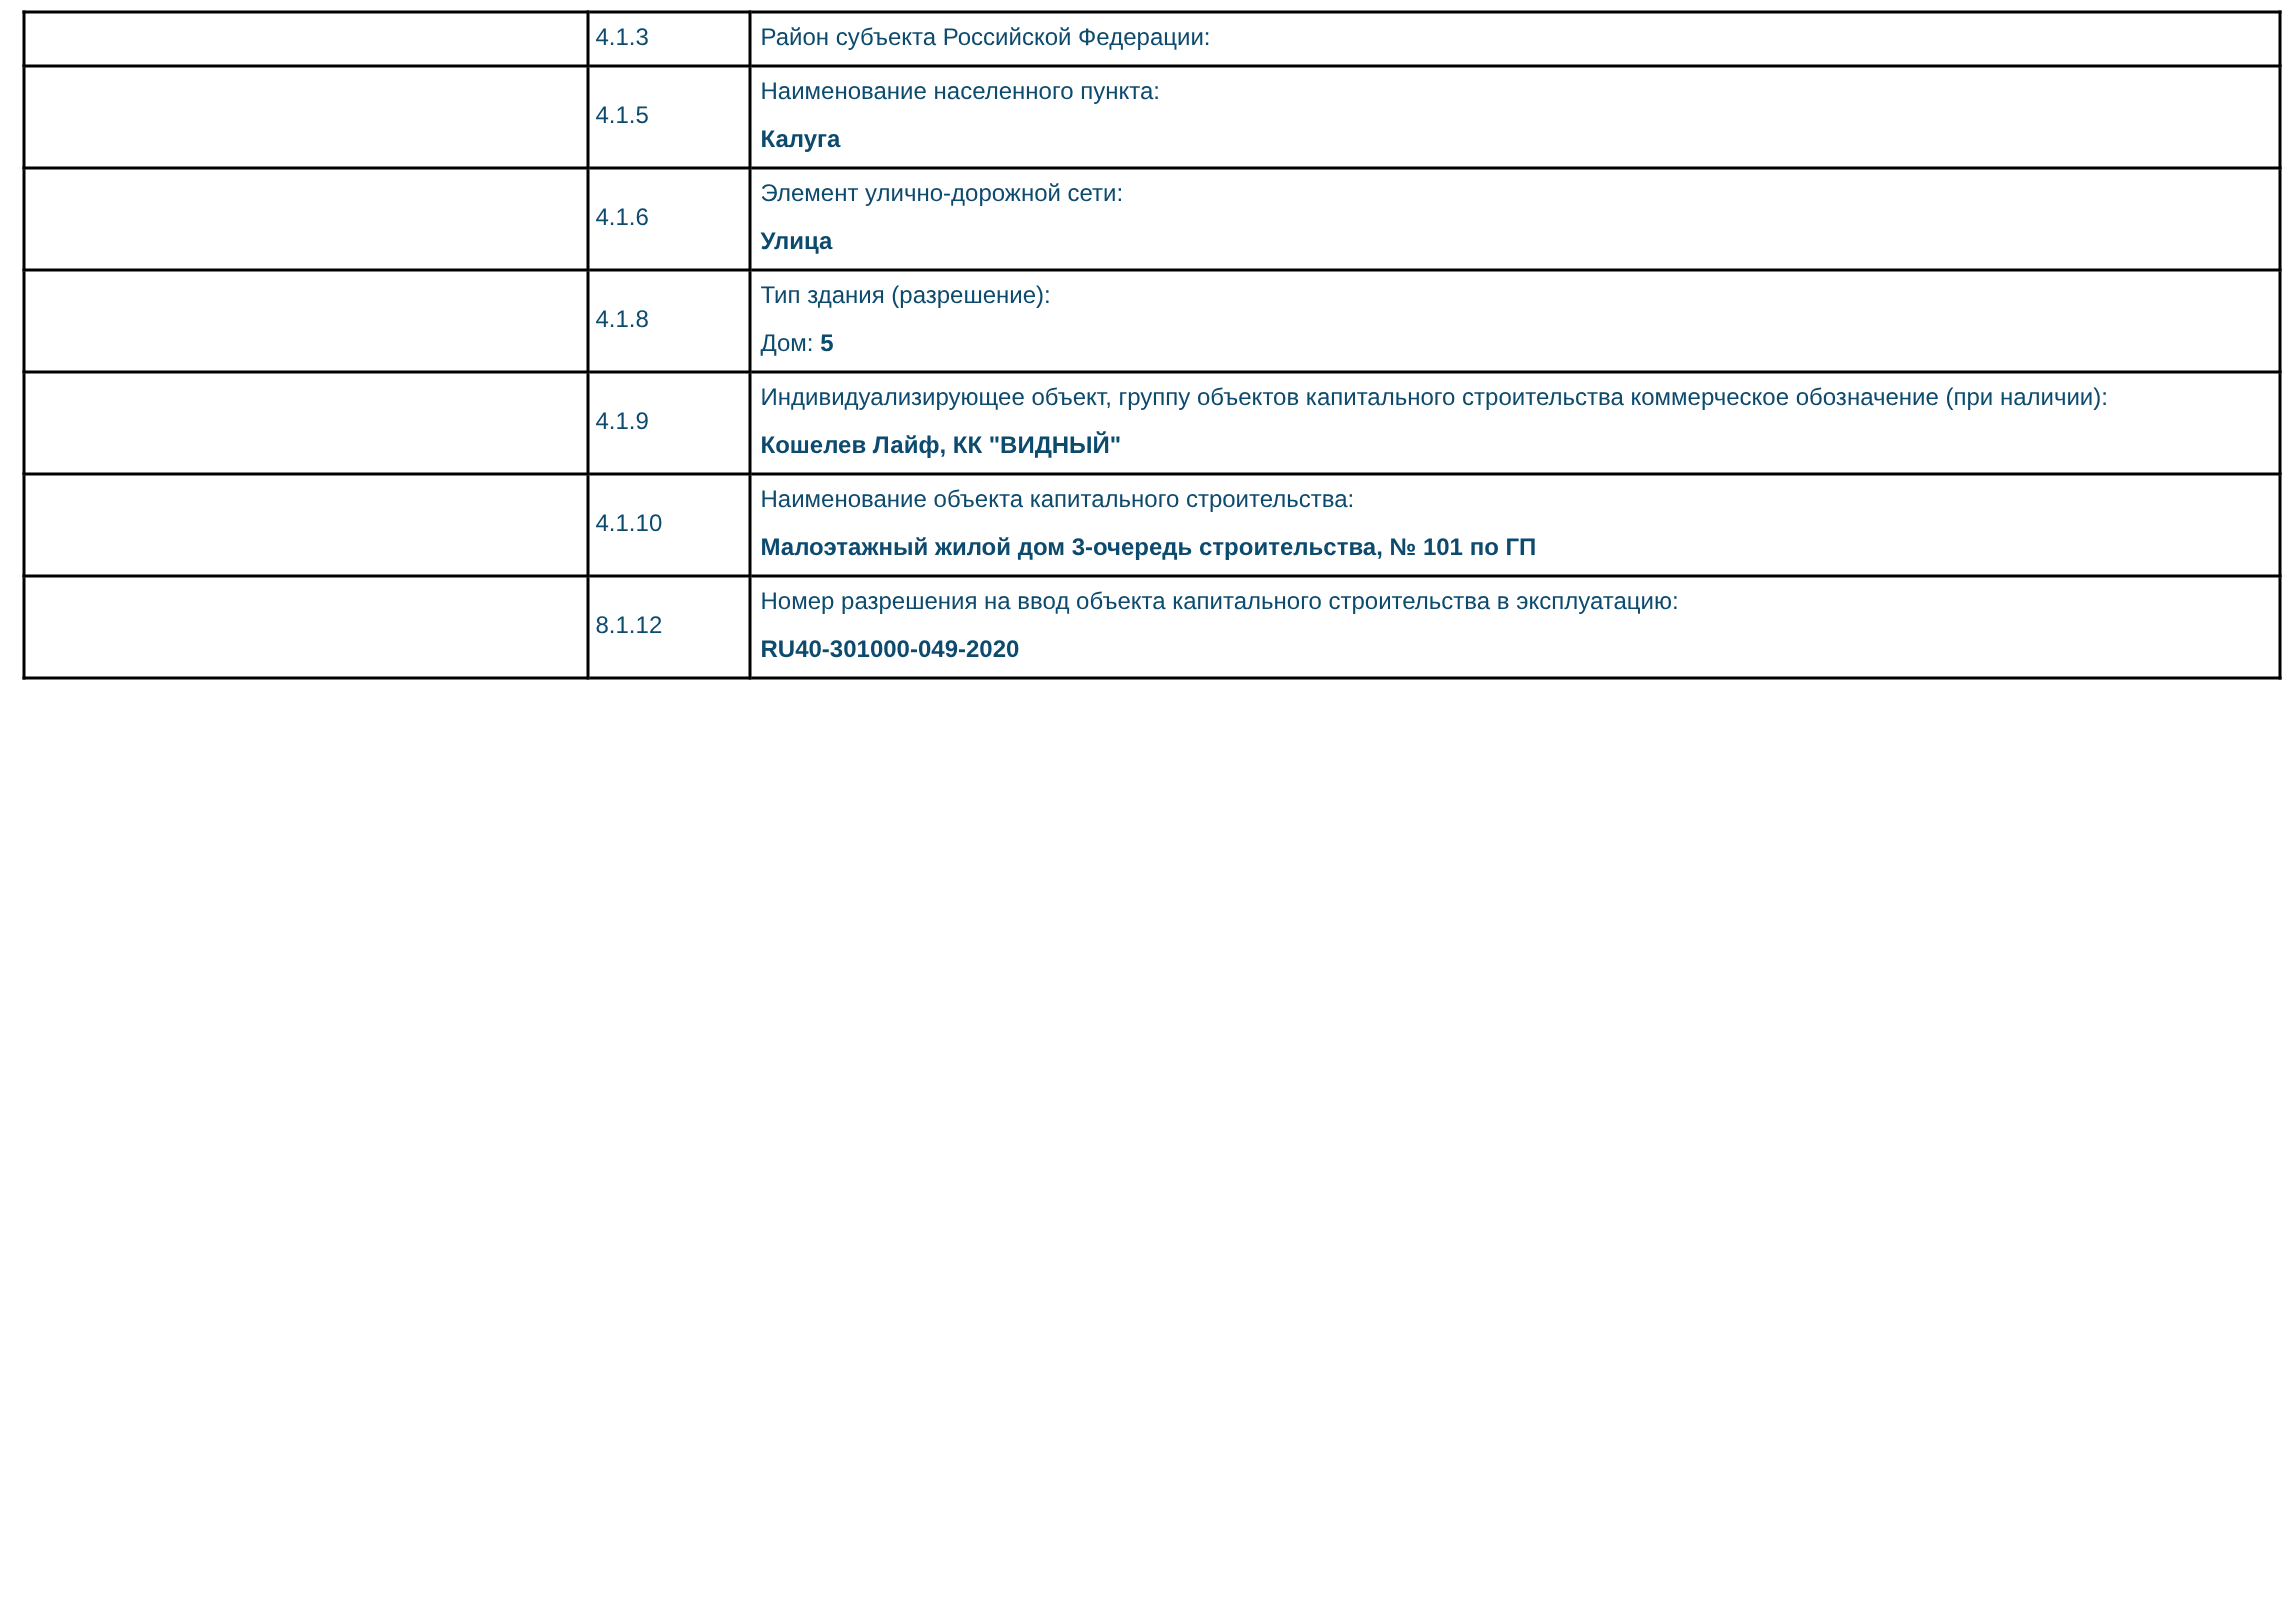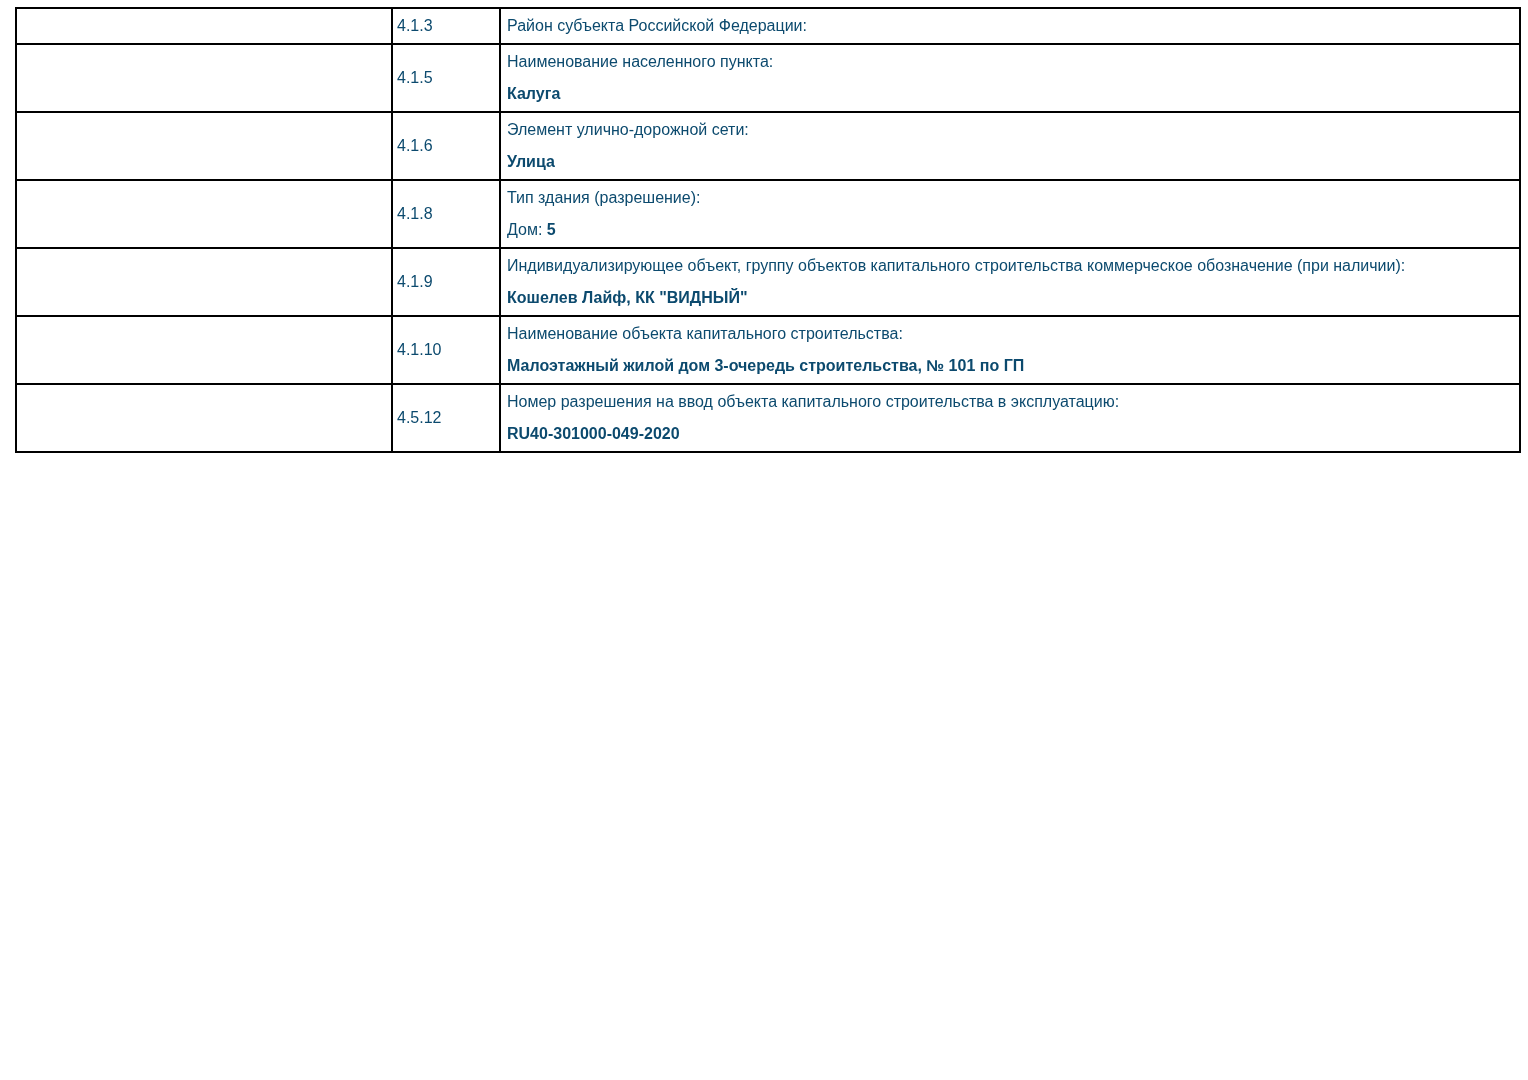--- a/index.html
+++ b/index.html
@@ -121,21 +121,21 @@
       <div class="field-label">Наименование объекта капитального строительства:</div>
       <div class="field-value">
         <span></span><b>Малоэтажный жилой дом 3-очередь строительства, № 101 по ГП</b>
       </div>
     </td>
   </tr>
 
 
   <tr>
     <td class="c-empty"></td>
-    <td class="c-num">4.5.12</td>
+    <td class="c-num">8.1.12</td>
     <td class="c-content">
       <div class="field-label">Номер разрешения на ввод объекта капитального строительства в эксплуатацию:</div>
       <div class="field-value">
         <span></span><b>RU40-301000-049-2020</b>
       </div>
     </td>
   </tr>
 
 </tbody>
   </table>

